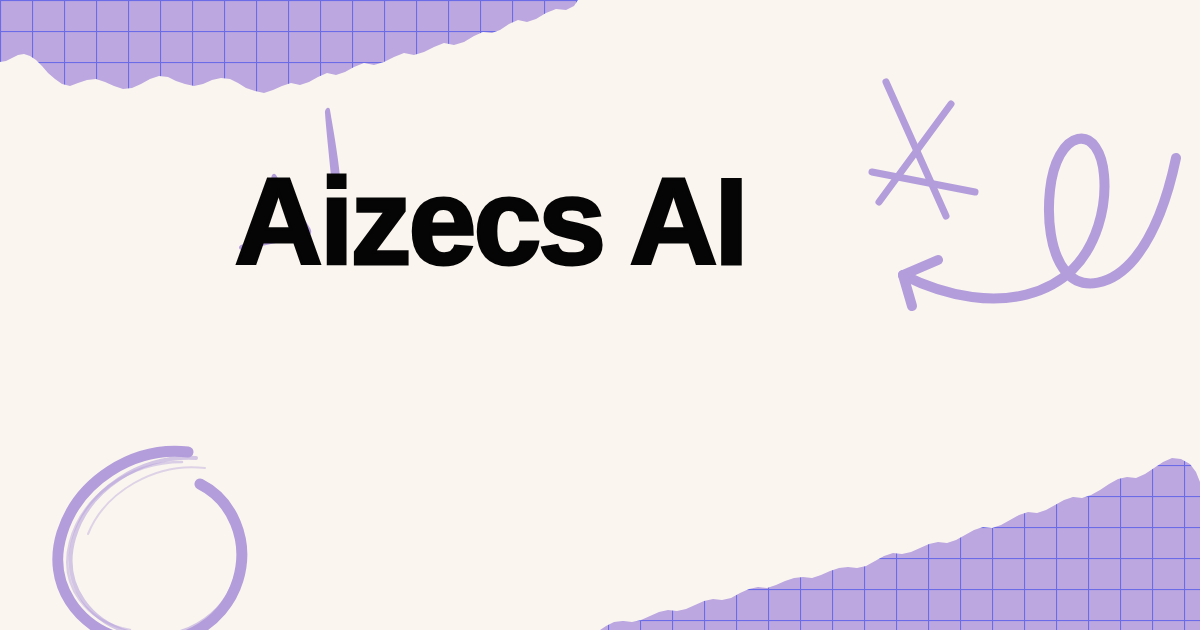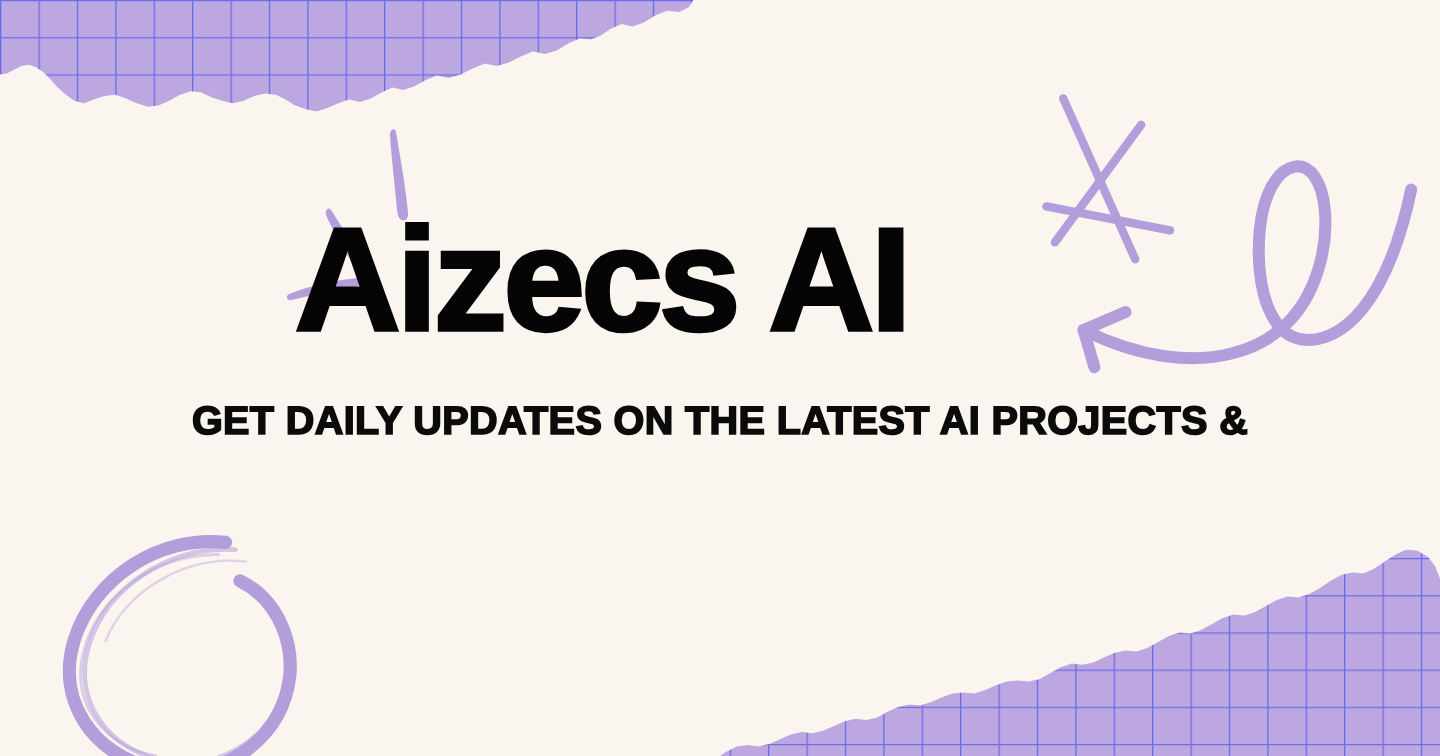--- a/index.html
+++ b/index.html
@@ -45,21 +45,21 @@
     top: 0;
     width: 1200px;
     height: 630px;
     display: flex;
     flex-direction: column;
     align-items: center;
     justify-content: flex-start;
   }
 
   .brand-title {
-    margin: 12px;
+    margin: 1px;
     position: absolute;
     top: 160px;
     left: 0;
     width: 978px;
     text-align: center;
     font-family: "Liberation Sans", sans-serif;
     font-size: 122px;
     line-height: 1.0;
     font-weight: 700;
     letter-spacing: -3px;
@@ -183,17 +183,16 @@
                C128 462, 82 497, 70 542
                C58 587, 88 622, 130 630" stroke-width="2.5" opacity="0.45"></path>
       <path d="M205 468
                C155 462, 105 492, 88 534" stroke-width="2" opacity="0.4"></path>
     </g>
   </svg>
 
   <div class="content">
     <h1 class="brand-title">Aizecs AI</h1>
 
-    <div class="tagline line1">GET DAILY UPDATES ON THE LATEST AI PROJECTS &amp;</div>
 
   </div>
 
 </div>
 
 </body></html>

